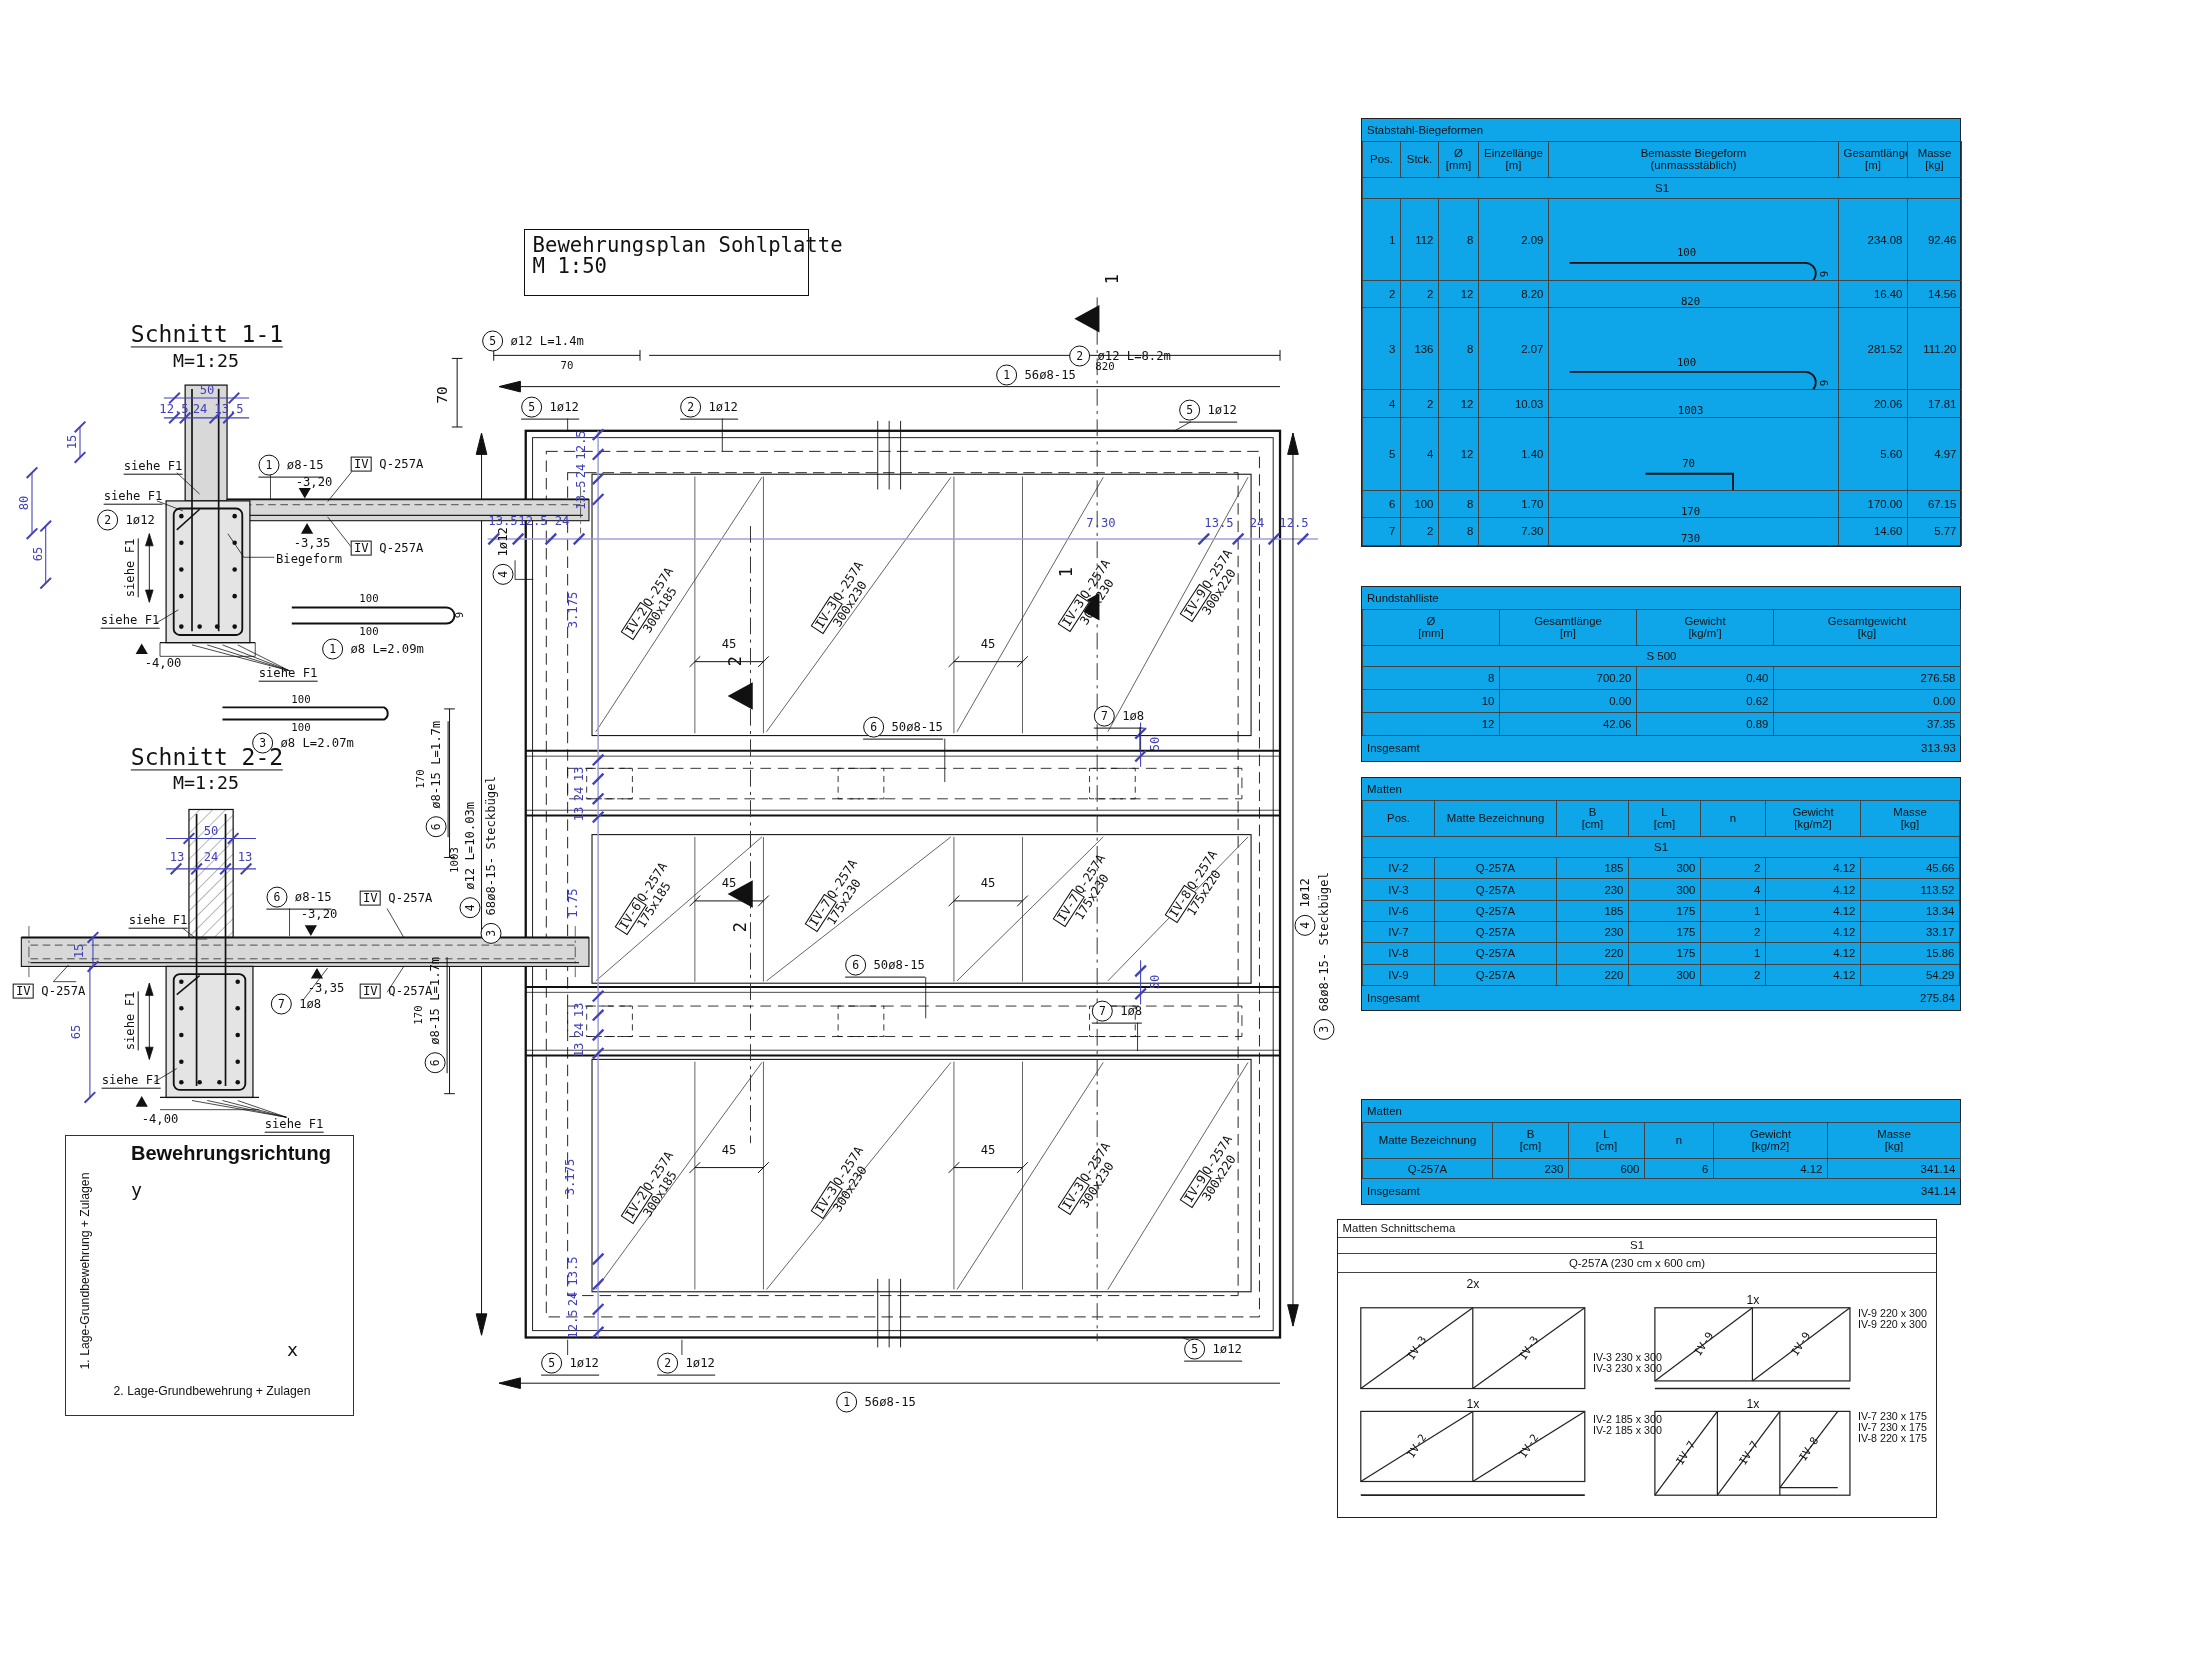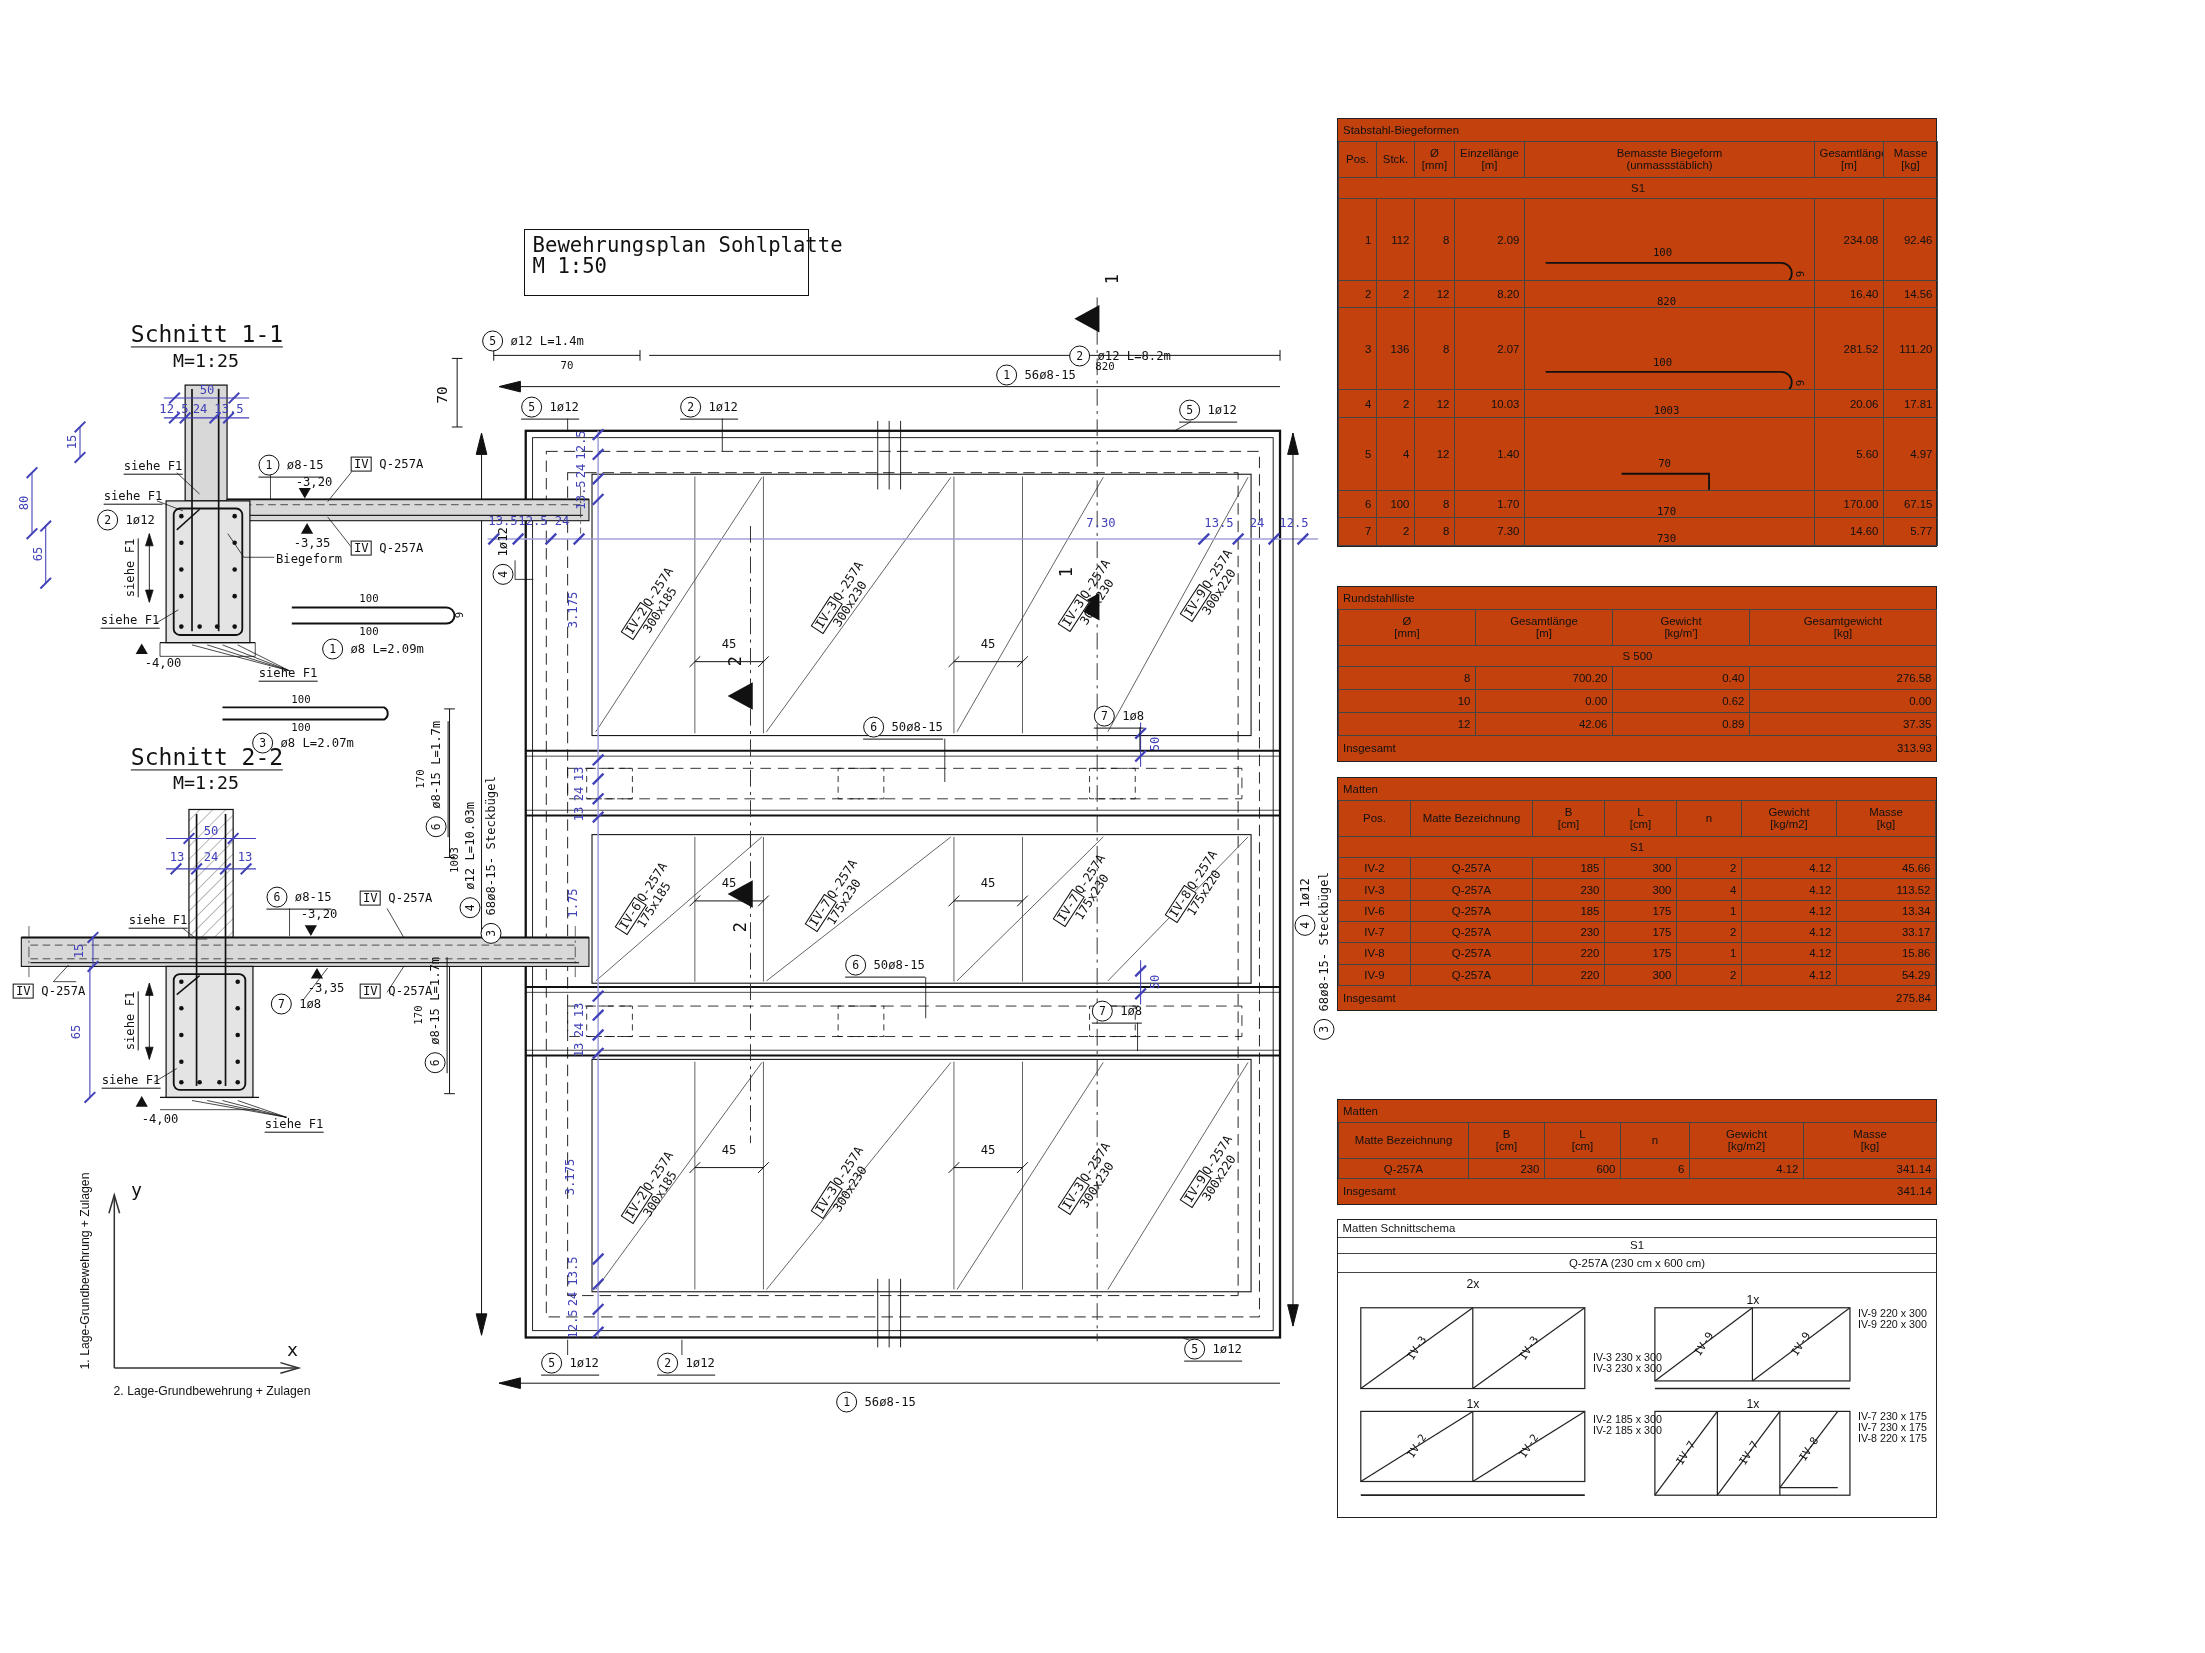--- a/index.html
+++ b/index.html
@@ -13,21 +13,21 @@
   .c{transform:translate(-50%,-50%);}
   .rc{transform:translate(-50%,-50%) rotate(-90deg);}
   .dg{transform:translate(-50%,-50%) rotate(-57deg);text-align:center;}
   .u{border-bottom:1.3px solid #111;padding-bottom:0.8px;}
   .pc{display:inline-block;width:19px;height:19px;line-height:18.3px;border:1.3px solid #111;border-radius:50%;
       text-align:center;font-size:11.4px;background:#fff;vertical-align:middle;}
   .bx{display:inline-block;border:1.2px solid #111;padding:0 2.3px;background:#fff;}
   .big{font-size:23px;}
   .ttl{font-size:20.6px;}
   
-  .tbl{position:absolute;border:1.5px solid #222;background:#c2410c;font:11.4px "Liberation Sans",sans-serif;color:#111;}
+  .tbl{position:absolute;border:1.5px solid #222;background:#0ea5e9;font:11.4px "Liberation Sans",sans-serif;color:#111;margin-left:24px;}
   .tbl table{border-collapse:collapse;width:100%;table-layout:fixed;}
   .tbl td{border:0.8px solid #444;padding:0.8px 4.6px;vertical-align:middle;overflow:hidden;}
   .tbl .ti{border:none;border-bottom:0.8px solid #444;text-align:left;height:20px;}
   .tbl .gr{text-align:center;height:18.3px;}
   .tbl .hd{text-align:center;height:34px;}
   .tbl .ft{border:none;border-top:0.8px solid #444;height:23px;}
   .r{text-align:right;}
   .ctr{text-align:center;}
   .shape{position:relative;width:100%;height:100%;}
   .shape .L{font-size:10.7px;}
@@ -441,20 +441,23 @@
 <div class="L blue rc" style="left:79px;top:951px;">15</div>
 <div class="L blue rc" style="left:76px;top:1032px;">65</div>
 <div class="L sm c" style="left:326px;top:988px;">-3,35</div>
 <div class="L sm c" style="left:296px;top:1004px;"><span class="pc">7</span> <span>1ø8</span></div>
 <div class="L sm c" style="left:396px;top:991px;"><span class="bx">IV</span> <span>Q-257A</span></div>
 <div class="L sm rc u" style="left:131px;top:1021px;">siehe F1</div>
 <div class="L sm u c" style="left:131px;top:1081px;">siehe F1</div>
 <div class="L sm c" style="left:160px;top:1119px;">-4,00</div>
 <div class="L sm u c" style="left:294px;top:1125px;">siehe F1</div>
 
+<div class="richtungbox" style="left:65px;top:1135px;width:287px;height:279px;">
+  <div class="L" style="left:65px;top:6.1px;font:bold 20px 'Liberation Sans',sans-serif;">Bewehrungsrichtung</div>
+</div>
 <div class="L" style="left:131px;top:1180px;font-size:18.3px;">y</div>
 <div class="L" style="left:287px;top:1340px;font-size:18.3px;">x</div>
 <div class="L sm rc" style="left:85px;top:1271px;font-family:'Liberation Sans',sans-serif;">1. Lage-Grundbewehrung + Zulagen</div>
 <div class="L sm c" style="left:212px;top:1391px;font-family:'Liberation Sans',sans-serif;">2. Lage-Grundbewehrung + Zulagen</div>
 
 <div class="L sm c" style="left:533px;top:341px;"><span class="pc">5</span> <span>ø12 L=1.4m</span></div>
 <div class="L xs c" style="left:567px;top:366px;">70</div>
 <div class="L sm c" style="left:1120px;top:356px;"><span class="pc">2</span> <span>ø12 L=8.2m</span></div>
 <div class="L xs c" style="left:1105px;top:367px;">820</div>
 <div class="L sm c" style="left:1036px;top:375px;"><span class="pc">1</span> <span>56ø8-15</span></div>

